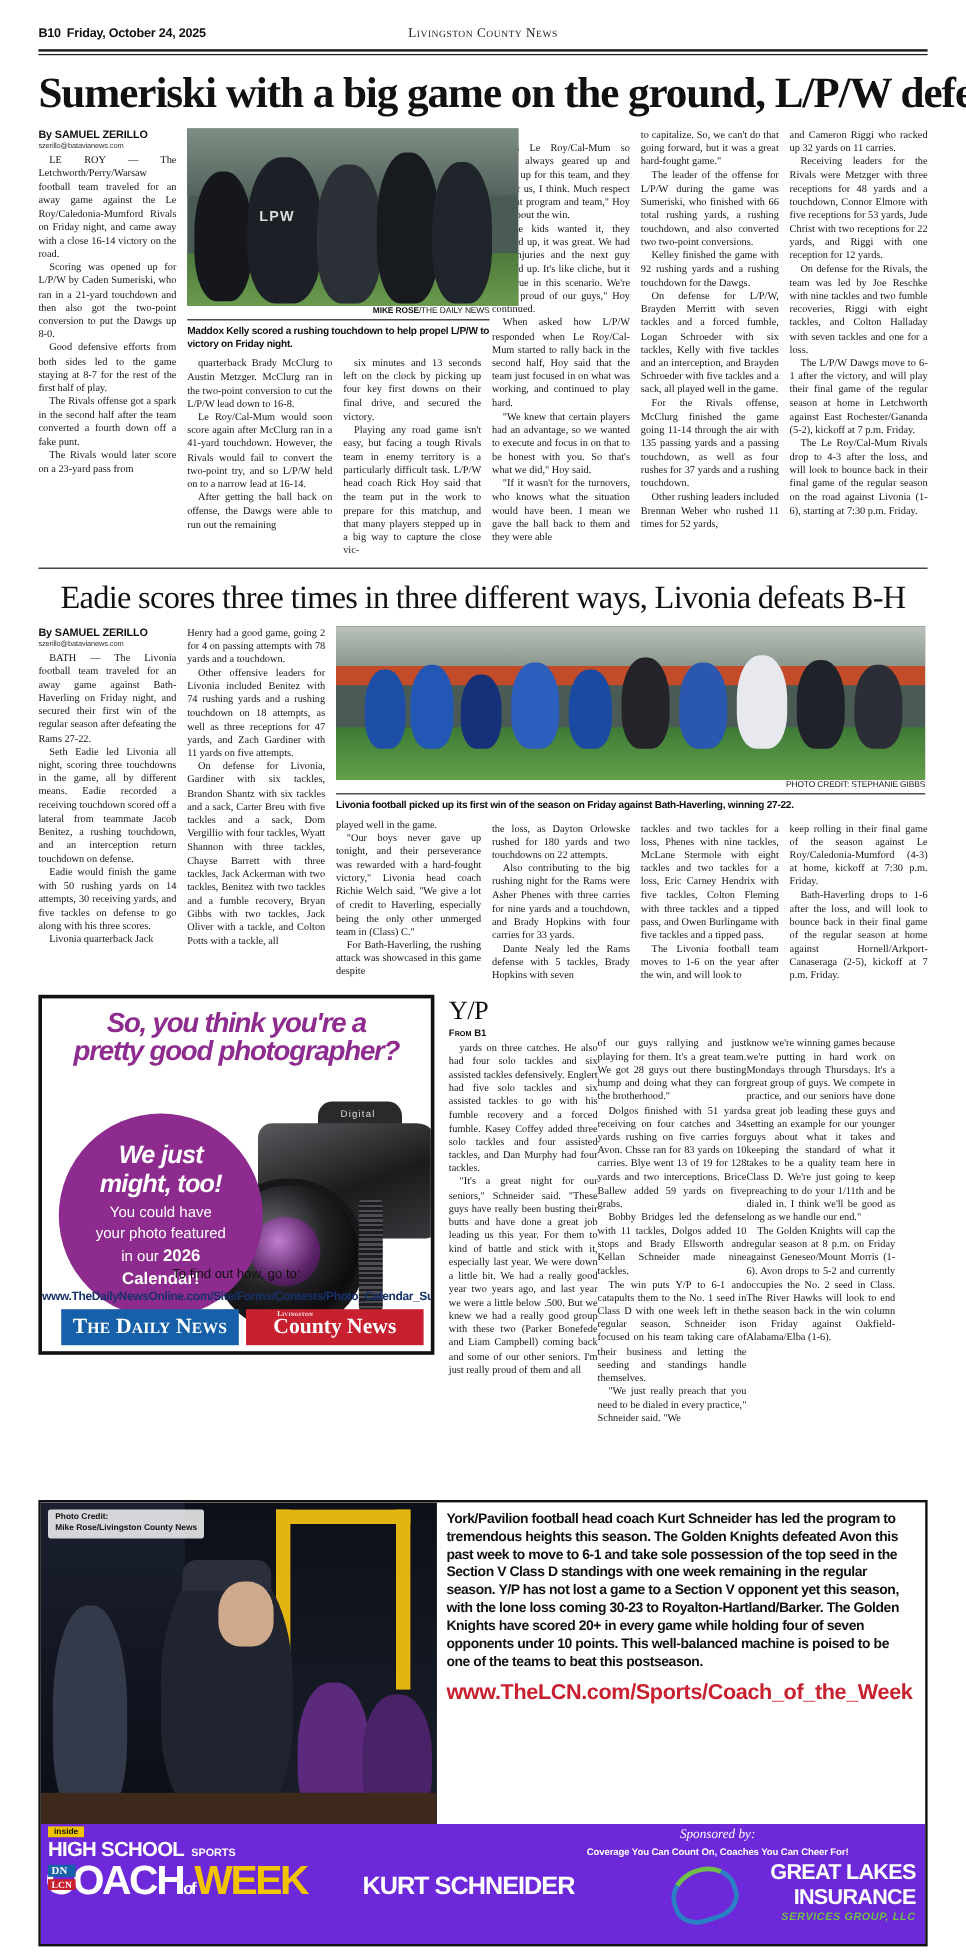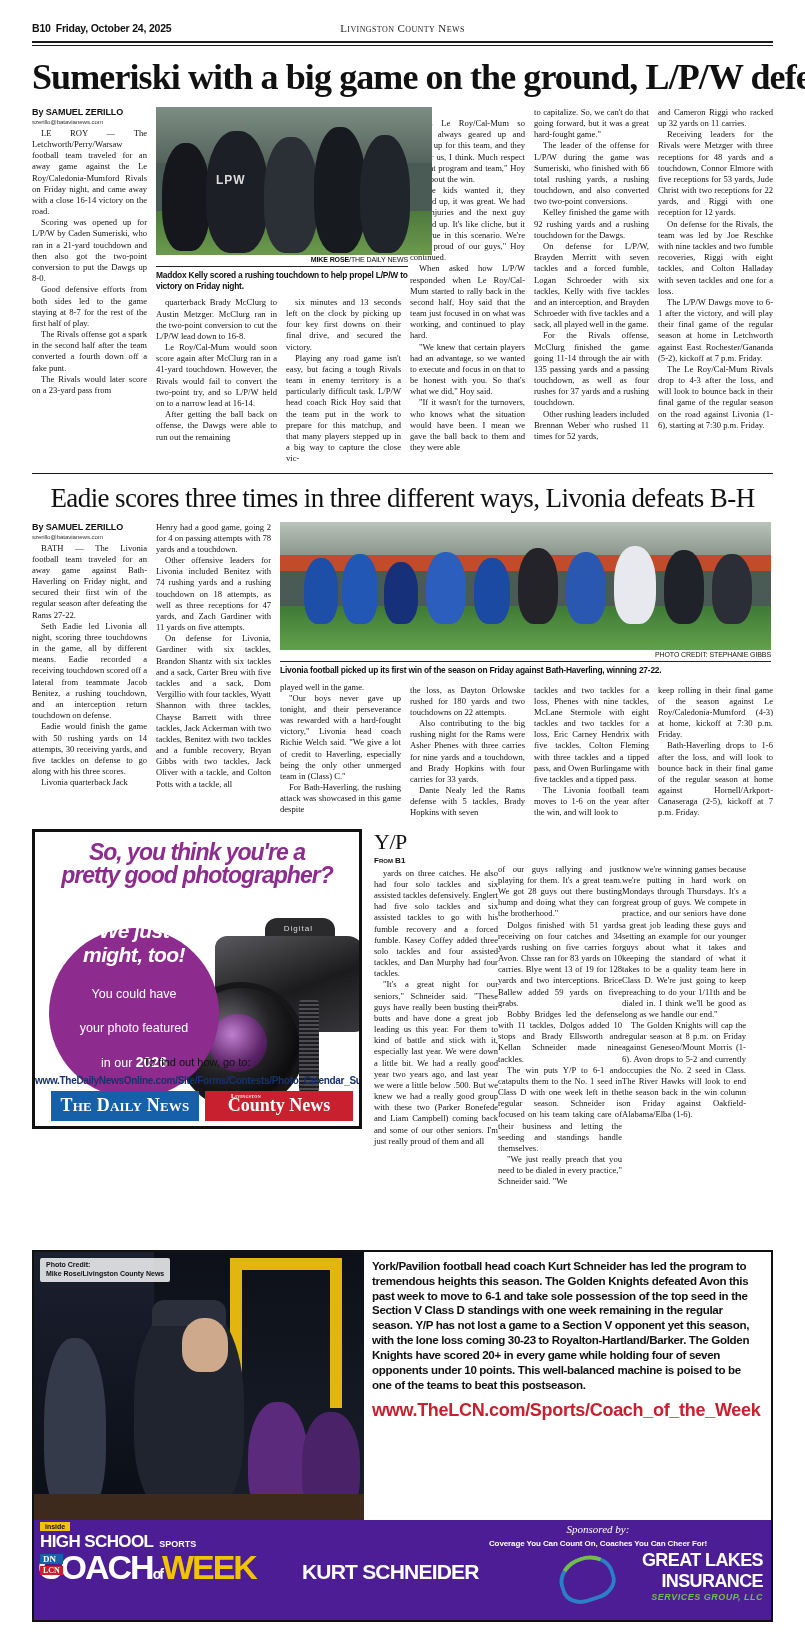--- a/index.html
+++ b/index.html
@@ -83,21 +83,21 @@
     color:#8e2b8e; text-align:center; font-size:23px; line-height:1.02;
     padding:9px 6px 0 6px; letter-spacing:-1px;
   }
   .ad-circle {
     position:absolute; left:14px; top:96px; width:170px; height:170px;
     border-radius:50%; background:#8e2b8e; color:#fff;
     font-family:"Liberation Sans", sans-serif; text-align:center;
     display:flex; flex-direction:column; justify-content:center; line-height:1.12;
   }
   .ad-circle .l1 { font-weight:bold; font-style:italic; font-size:21px; letter-spacing:-.6px;}
-  .ad-circle .l2 { font-size:12.5px; margin-top:20px; }
+  .ad-circle .l2 { font-size:12.5px; margin-top:4px; }
   .ad-circle .l2 b { font-size:14px; }
   .cam-body {
     position:absolute; right:-6px; top:104px; width:150px; height:96px;
     background:linear-gradient(160deg,#5a5a5e,#1b1b1d 55%,#39393d);
     border-radius:12px 18px 10px 10px;
   }
   .cam-hump { position:absolute; right:24px; top:86px; width:70px; height:30px; background:#2a2a2c; border-radius:12px 12px 0 0;}
   .cam-lens {
     position:absolute; right:54px; top:150px; width:128px; height:128px;
     border-radius:50%; background:radial-gradient(circle at 38% 36%, #6e6e74 0%, #232326 42%, #0c0c0e 70%, #3a3a3e 100%);
@@ -141,21 +141,21 @@
     position:absolute; left:6px; top:6px; z-index:4;
     font-family:"Liberation Sans", sans-serif; font-weight:bold; font-size:7px; color:#111;
     background:rgba(255,255,255,.82); padding:3px 6px; line-height:1.25; border-radius:2px;
   }
   .cow-text {
     flex:1; padding:7px 8px 14px 8px; text-align:left;
     font-family:"Liberation Sans", sans-serif; font-weight:bold;
     font-size:11.6px; line-height:1.28; letter-spacing:-.35px;
   }
   .cow-url { color:#c8202e; font-family:"Liberation Sans", sans-serif; font-weight:bold; font-size:18px; margin-top:7px; letter-spacing:-.3px;}
-  .cow-band { position:relative; height:102px; background:#4c1d95; }
+  .cow-band { position:relative; height:102px; background:#6d28d9; }
   .spon {
     position:absolute; right:8px; top:3px; color:#fff;
     font-family:"Liberation Serif", serif; font-style:italic; font-size:11px;
     width:330px; text-align:center;
   }
   .covg {
     position:absolute; right:8px; top:19px; color:#fff; width:330px; text-align:center;
     font-family:"Liberation Sans", sans-serif; font-weight:bold; font-size:8px; letter-spacing:-.1px;
   }
   .inside-tab {

